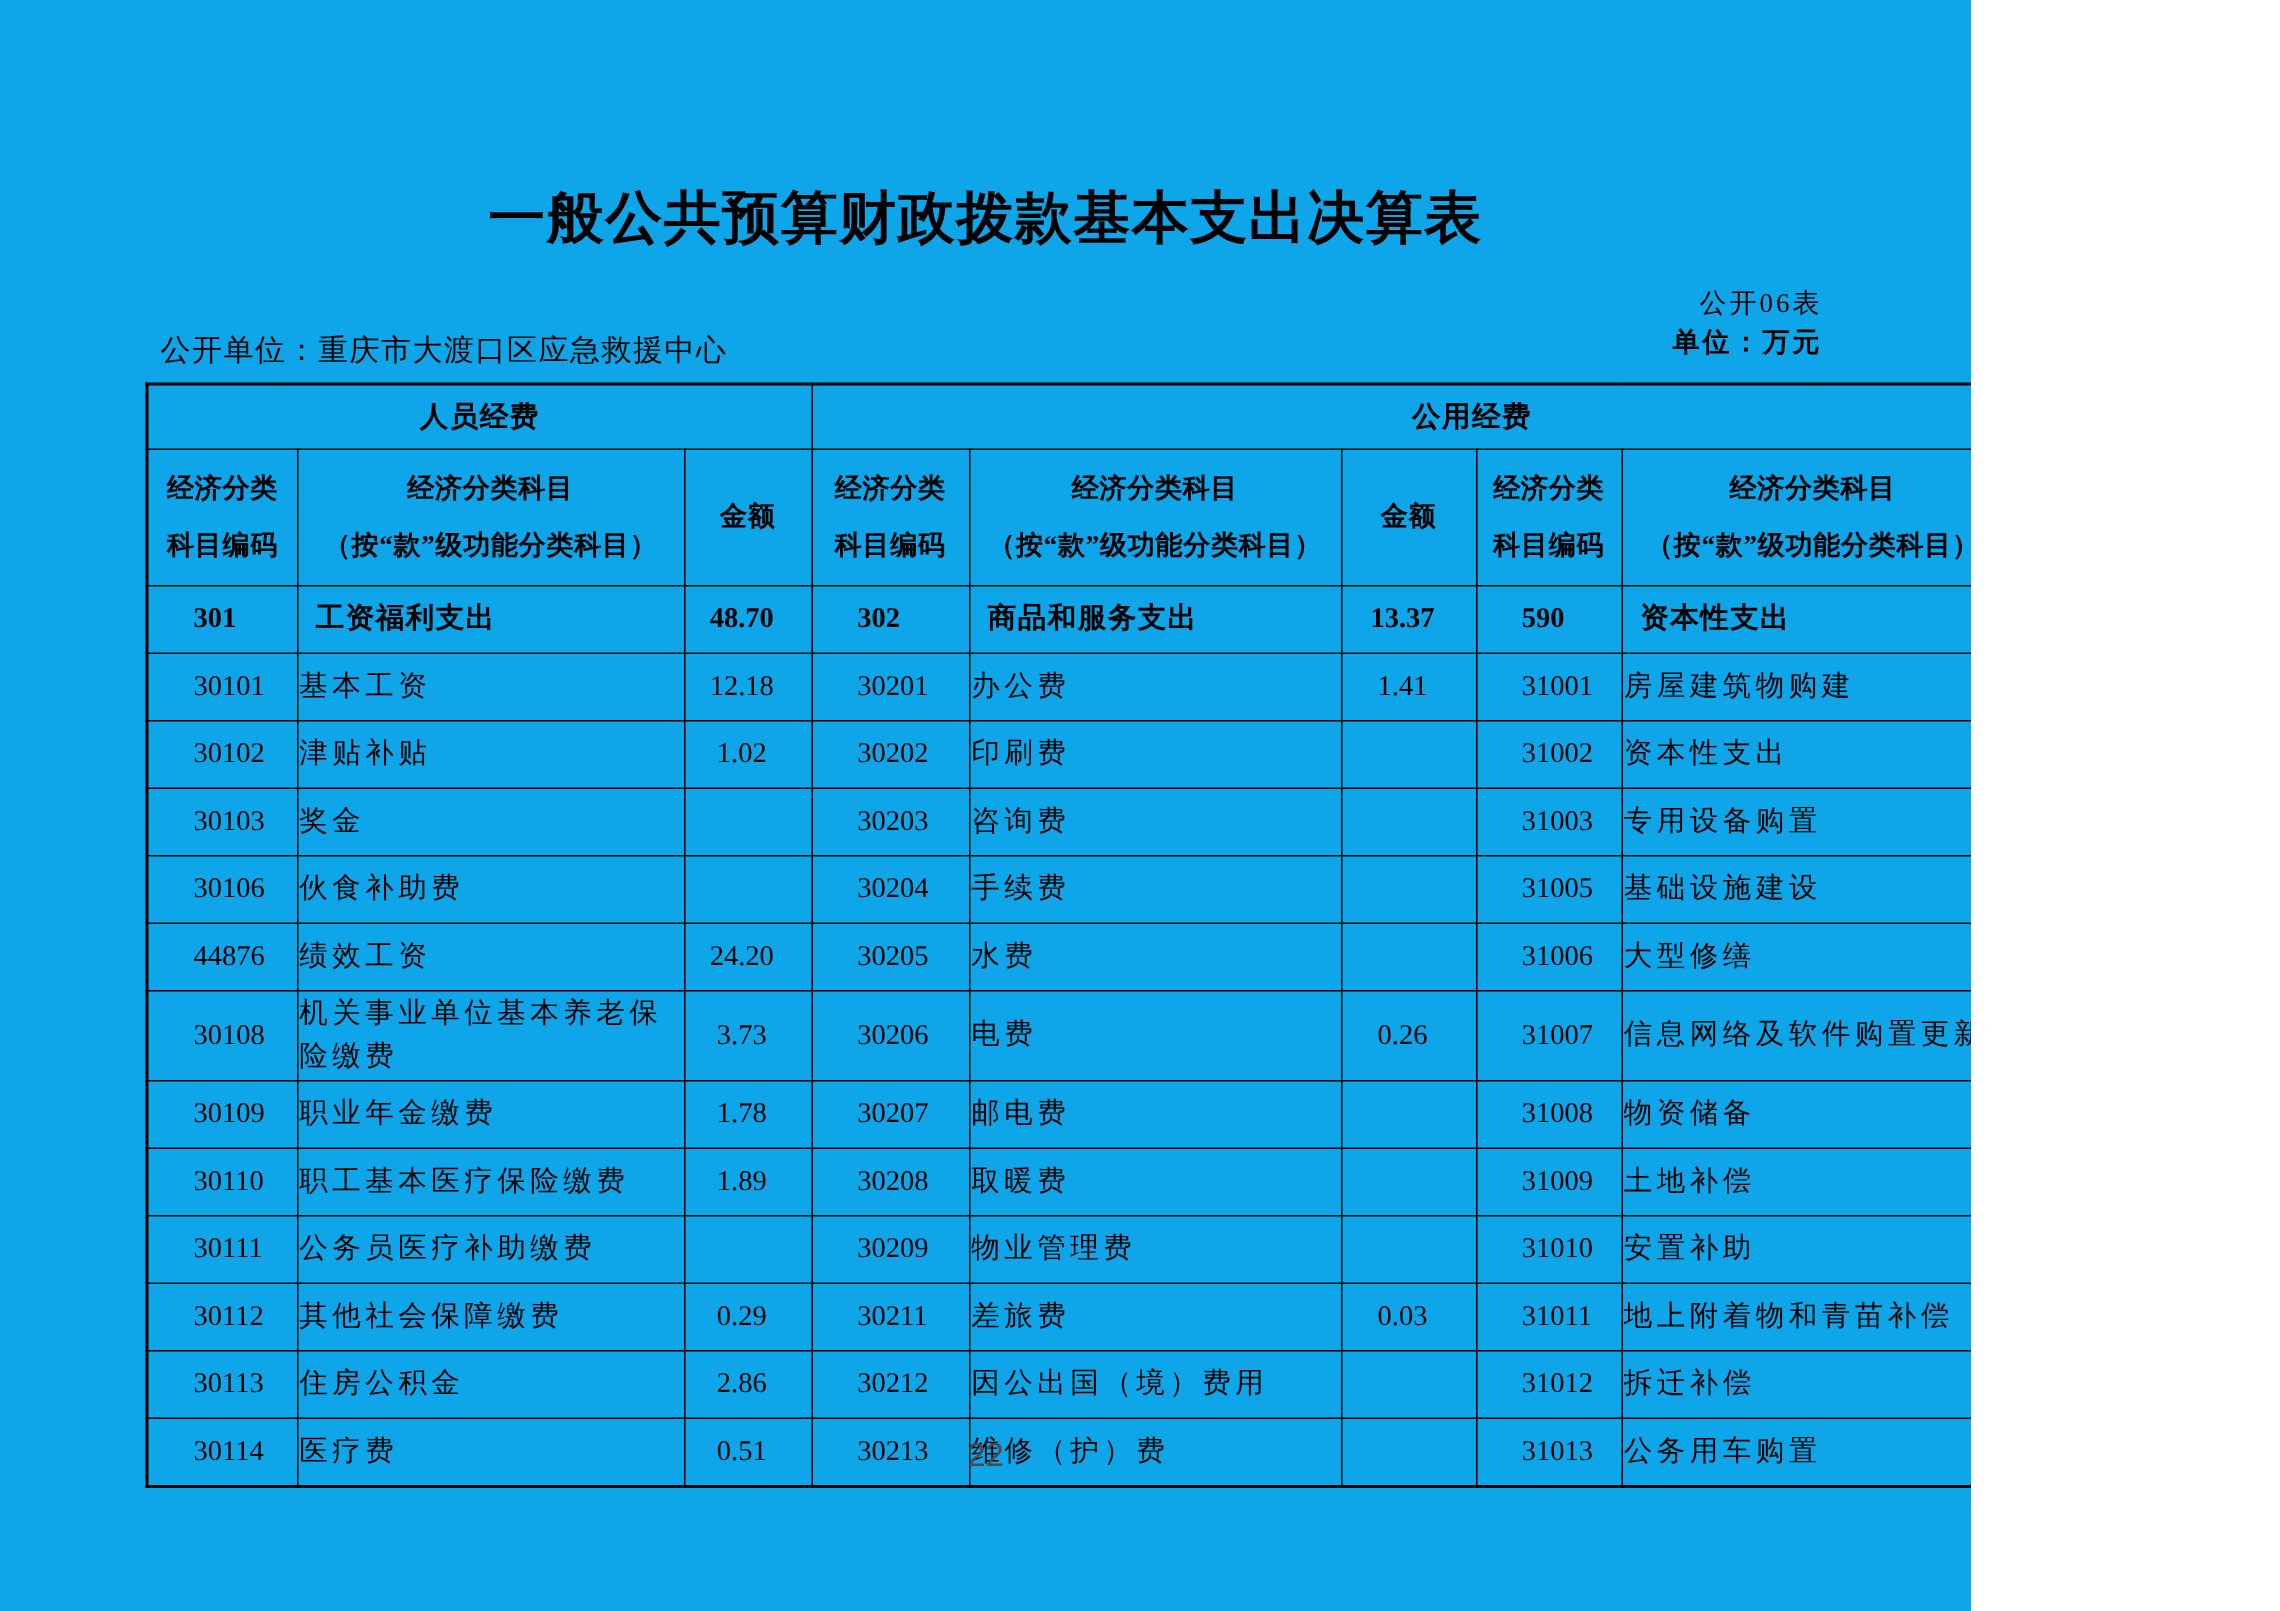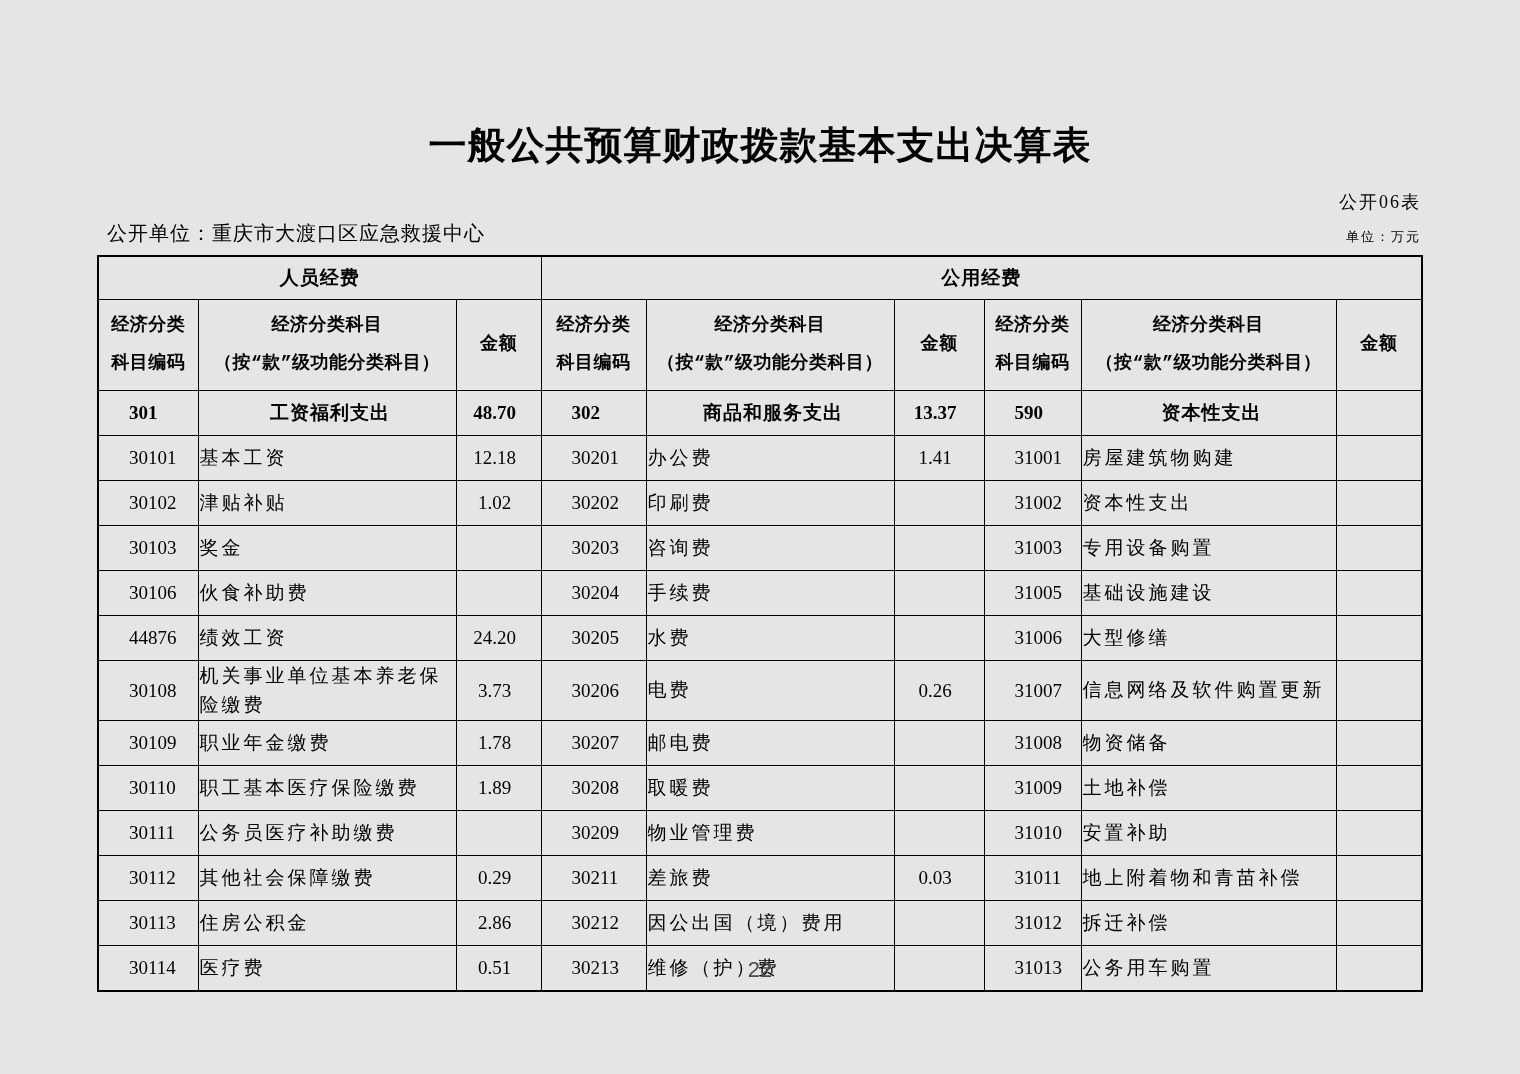--- a/index.html
+++ b/index.html
@@ -1,20 +1,20 @@
 <!DOCTYPE html>
 <html><head>
 <meta charset="utf-8">
 <style>
   html, body { margin: 0; padding: 0; background: #ffffff; }
   .page {
     position: relative;
-    width: 1520px;
+    width: 1314px;
     height: 1074px;
-    background: #e5e5e5;
+    background: #0ea5e9;
     color: #000;
     font-family: "Liberation Serif", "DejaVu Serif", serif;
     overflow: hidden;
   }
   .doc-title {
     position: absolute;
     top: 120px;
     left: 0;
     width: 100%;
     text-align: center;
@@ -33,24 +33,25 @@
   }
   .publish-unit {
     position: absolute;
     top: 220px;
     left: 107px;
     font-size: 20px;
     letter-spacing: 1px;
   }
   .unit-label {
     position: absolute;
-    top: 228px;
+    top: 216px;
     right: 99px;
-    font-size: 13px;
+    font-size: 18px;
     letter-spacing: 2px;
+    font-weight: bold;
   }
   table.budget-table {
     position: absolute;
     top: 255px;
     left: 97px;
     width: 1324px;
     table-layout: fixed;
     border-collapse: collapse;
     border: 2px solid #000;
   }
@@ -62,38 +63,38 @@
   .section-row th {
     height: 40px;
     font-family: "Liberation Sans", "DejaVu Sans", sans-serif;
     font-weight: bold;
     font-size: 19px;
     text-align: center;
     letter-spacing: 1px;
   }
   .colhead-row th {
     height: 88px;
-    font-family: Liberation Mono, monospace;
+    font-family: Liberation Serif, serif;
     font-weight: bold;
     font-size: 18px;
     text-align: center;
     line-height: 2.1;
     white-space: pre-line;
     letter-spacing: 0.5px;
     font-stretch: normal;
   }
   .budget-table tbody td {
     height: 42px;
     font-size: 19px;
   }
   .cell-code   { text-align: left;  padding-left: 30px; }
   .cell-subject{ text-align: left;  padding-right: 6px; letter-spacing: 3px; line-height: 1.5; }
   .cell-amount { text-align: center; padding-right: 9px; margin-left: 12px; }
   tr.bold-row td { font-weight: bold; }
-  tr.bold-row .cell-subject { padding-left: 12px; letter-spacing: 1px; text-align: center; }
+  tr.bold-row .cell-subject { padding-left: 12px; letter-spacing: 1px; }
   .page-number {
     position: absolute;
     top: 957px;
     left: 0;
     width: 100%;
     text-align: center;
     font-family: "Liberation Sans", "DejaVu Sans", sans-serif;
     font-size: 22px;
     color: #4a4a4a;
   }

